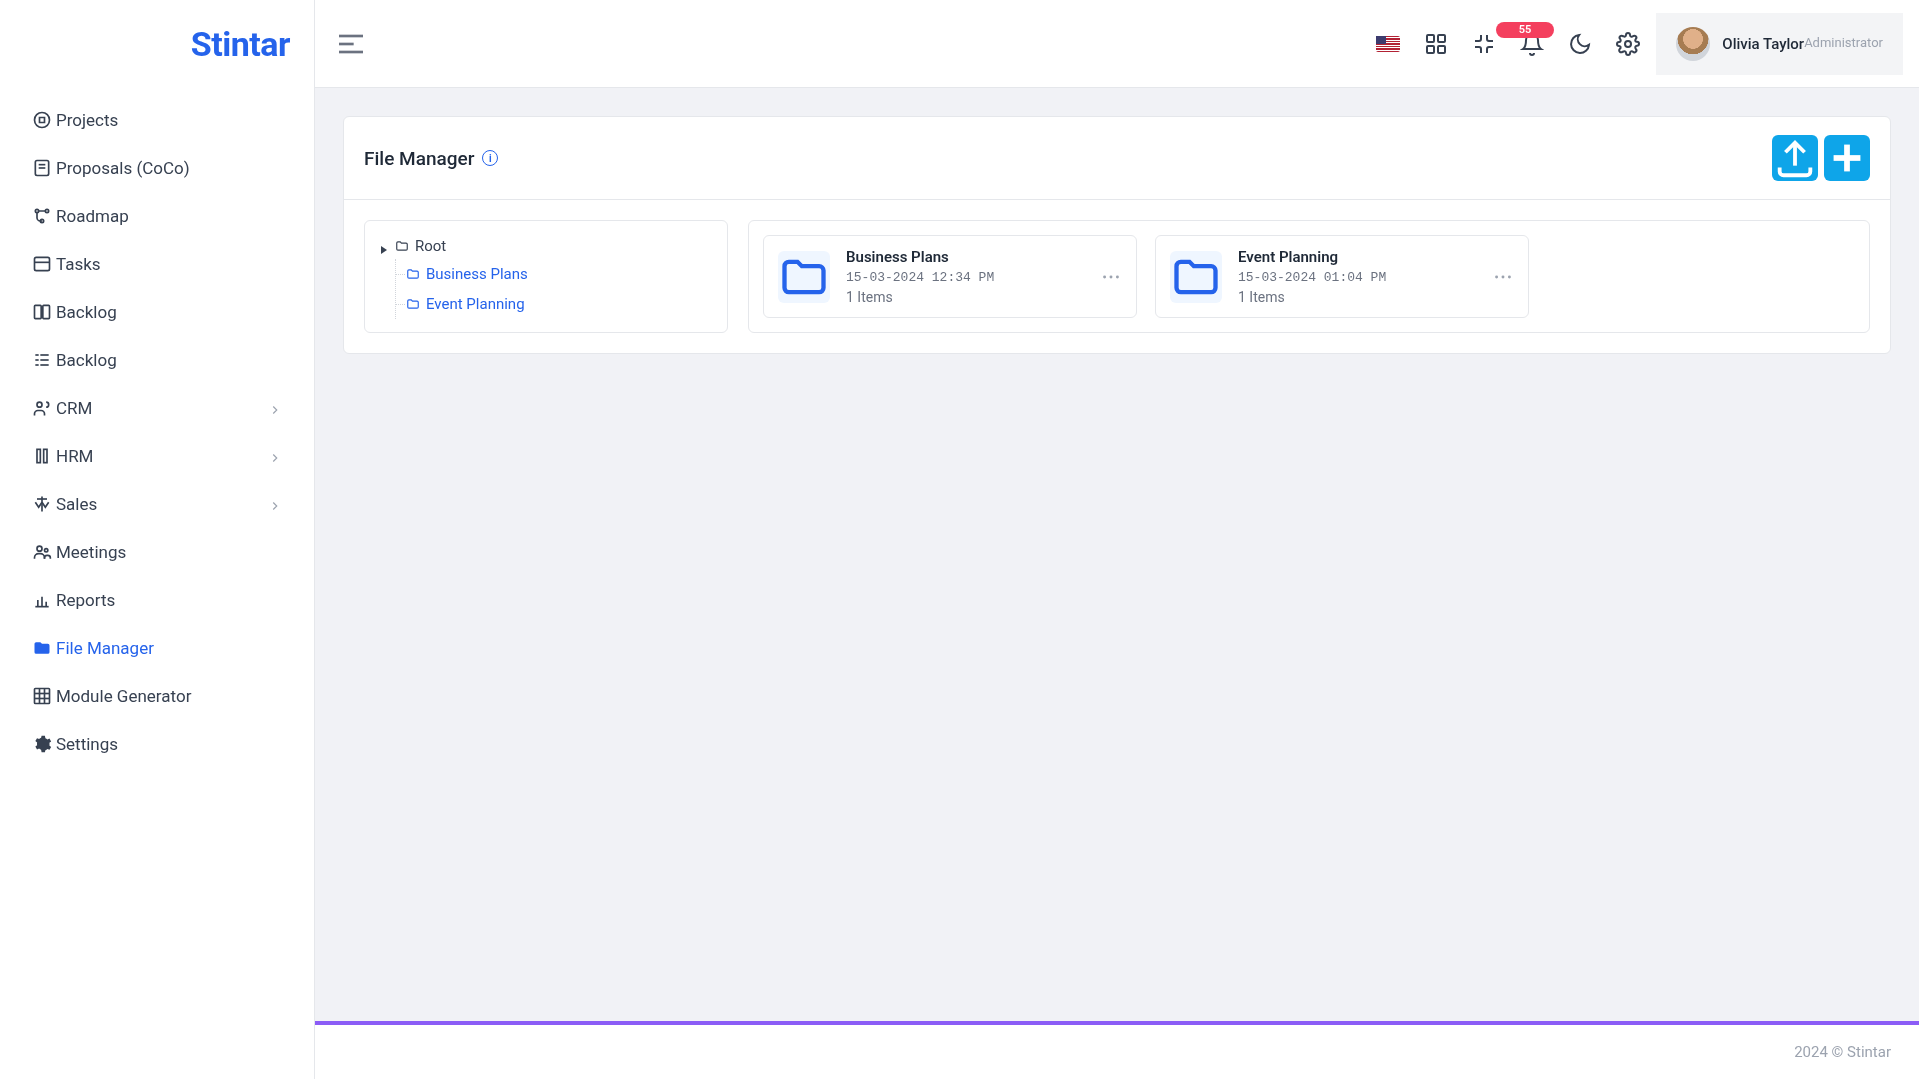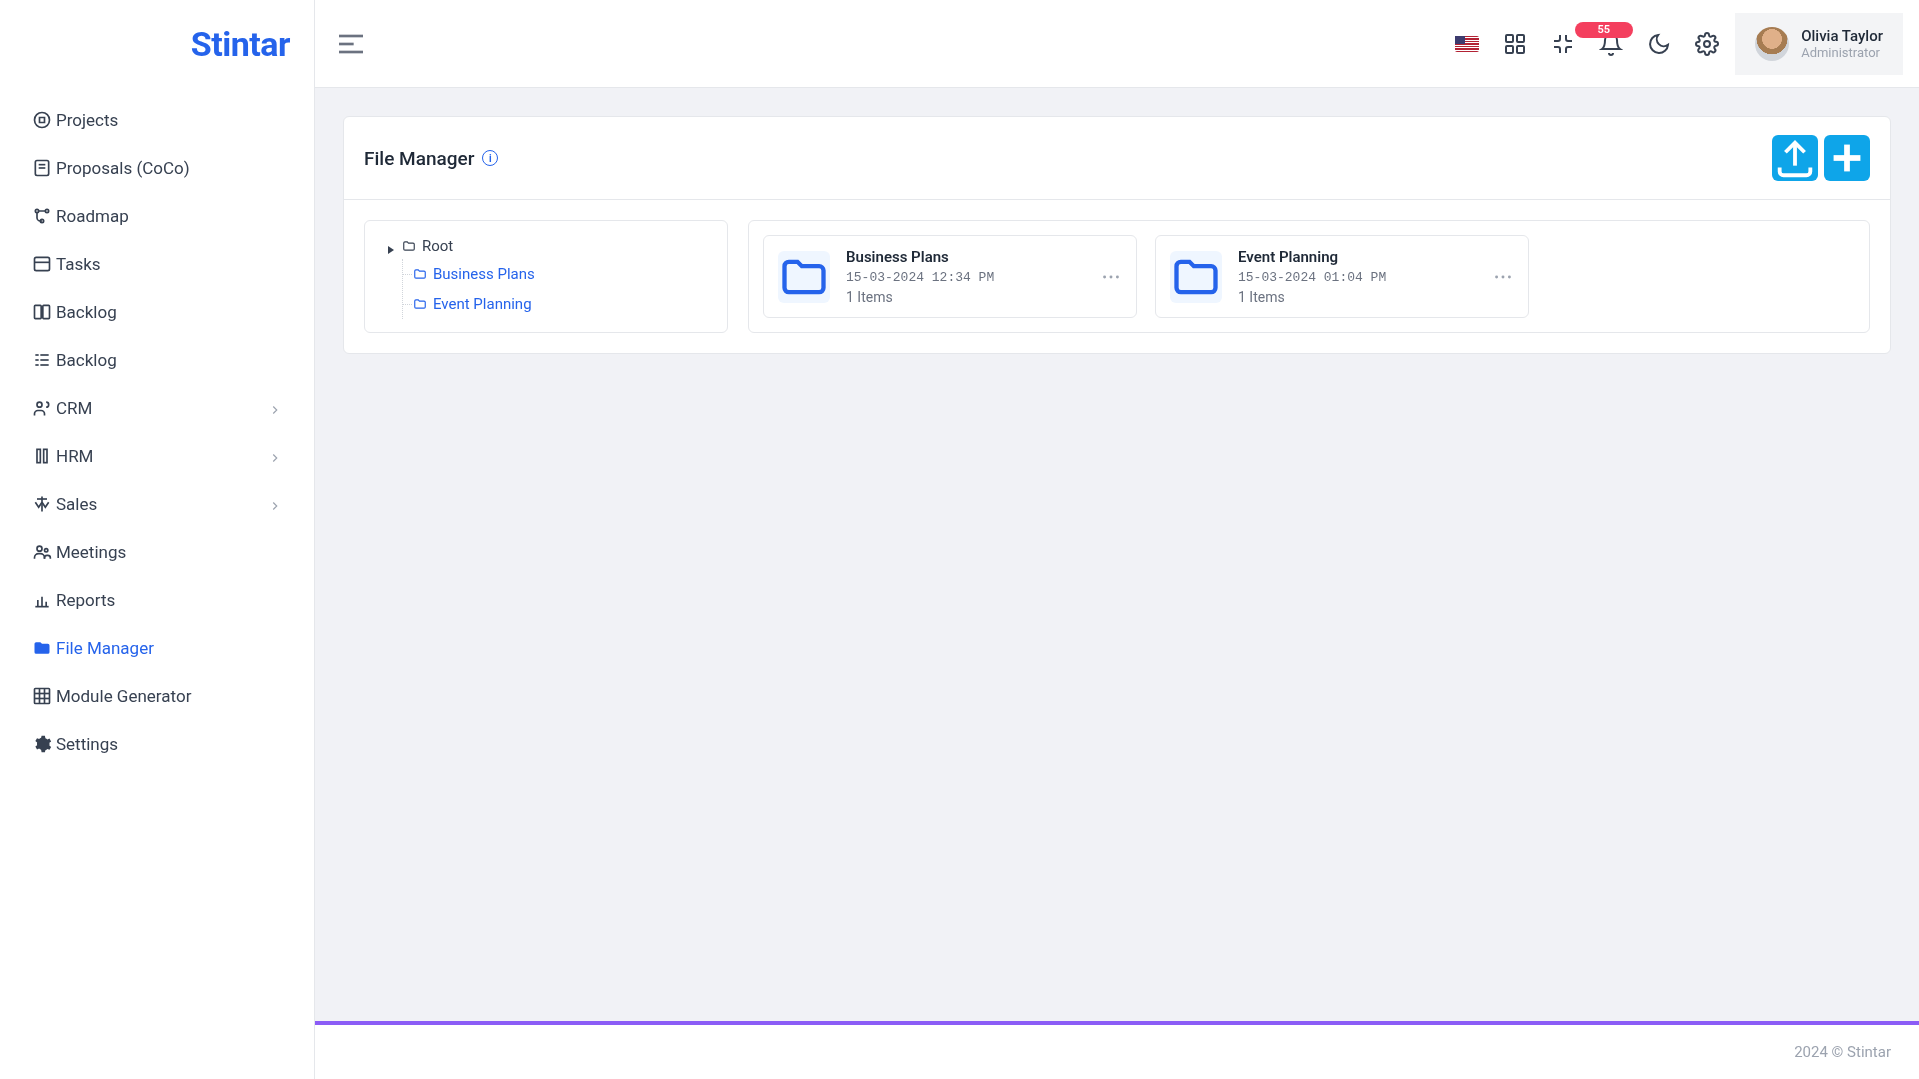--- a/index.html
+++ b/index.html
@@ -94,21 +94,21 @@
   margin-left: 16px;
   background: #f3f4f6;
   padding: 14px 20px;
   border-radius: 0;
   cursor: pointer;
 }
 .avatar {
   width: 34px; height: 34px; border-radius: 50%;
   background: radial-gradient(circle at 50% 35%, #e0b089 0 35%, #a67c52 36% 55%, #d1d5db 56% 100%);
 }
-.user-text { display: flex; flex-direction: column; }
+.user-text { display: flex; }
 .user-name { font-size: 15px; font-weight: 500; color: #1f2937; }
 .user-role { font-size: 13px; color: #9ca3af; }
 
 .content { flex: 1; padding: 28px; overflow: auto; }
 .panel {
   background: #fff;
   border: 1px solid #e5e7eb;
   border-radius: 6px;
 }
 .panel-header {
@@ -144,21 +144,21 @@
   cursor: pointer;
   font-size: 18px;
 }
 
 .panel-body { display: flex; padding: 20px; gap: 20px; }
 
 .tree-box {
   width: 364px;
   border: 1px solid #e5e7eb;
   border-radius: 6px;
-  padding: 12px 21px;
+  padding: 12px 14px;
 }
 .tree-root {
   display: flex; align-items: center; gap: 6px;
   font-size: 15px; color: #374151; padding: 4px 0;
 }
 .tree-caret { width: 10px; height: 10px; }
 .tree-children { margin-left: 16px; border-left: 1px dotted #d1d5db; padding-left: 0; }
 .tree-item {
   display: flex; align-items: center; gap: 6px;
   font-size: 15px; color: #2563eb;

